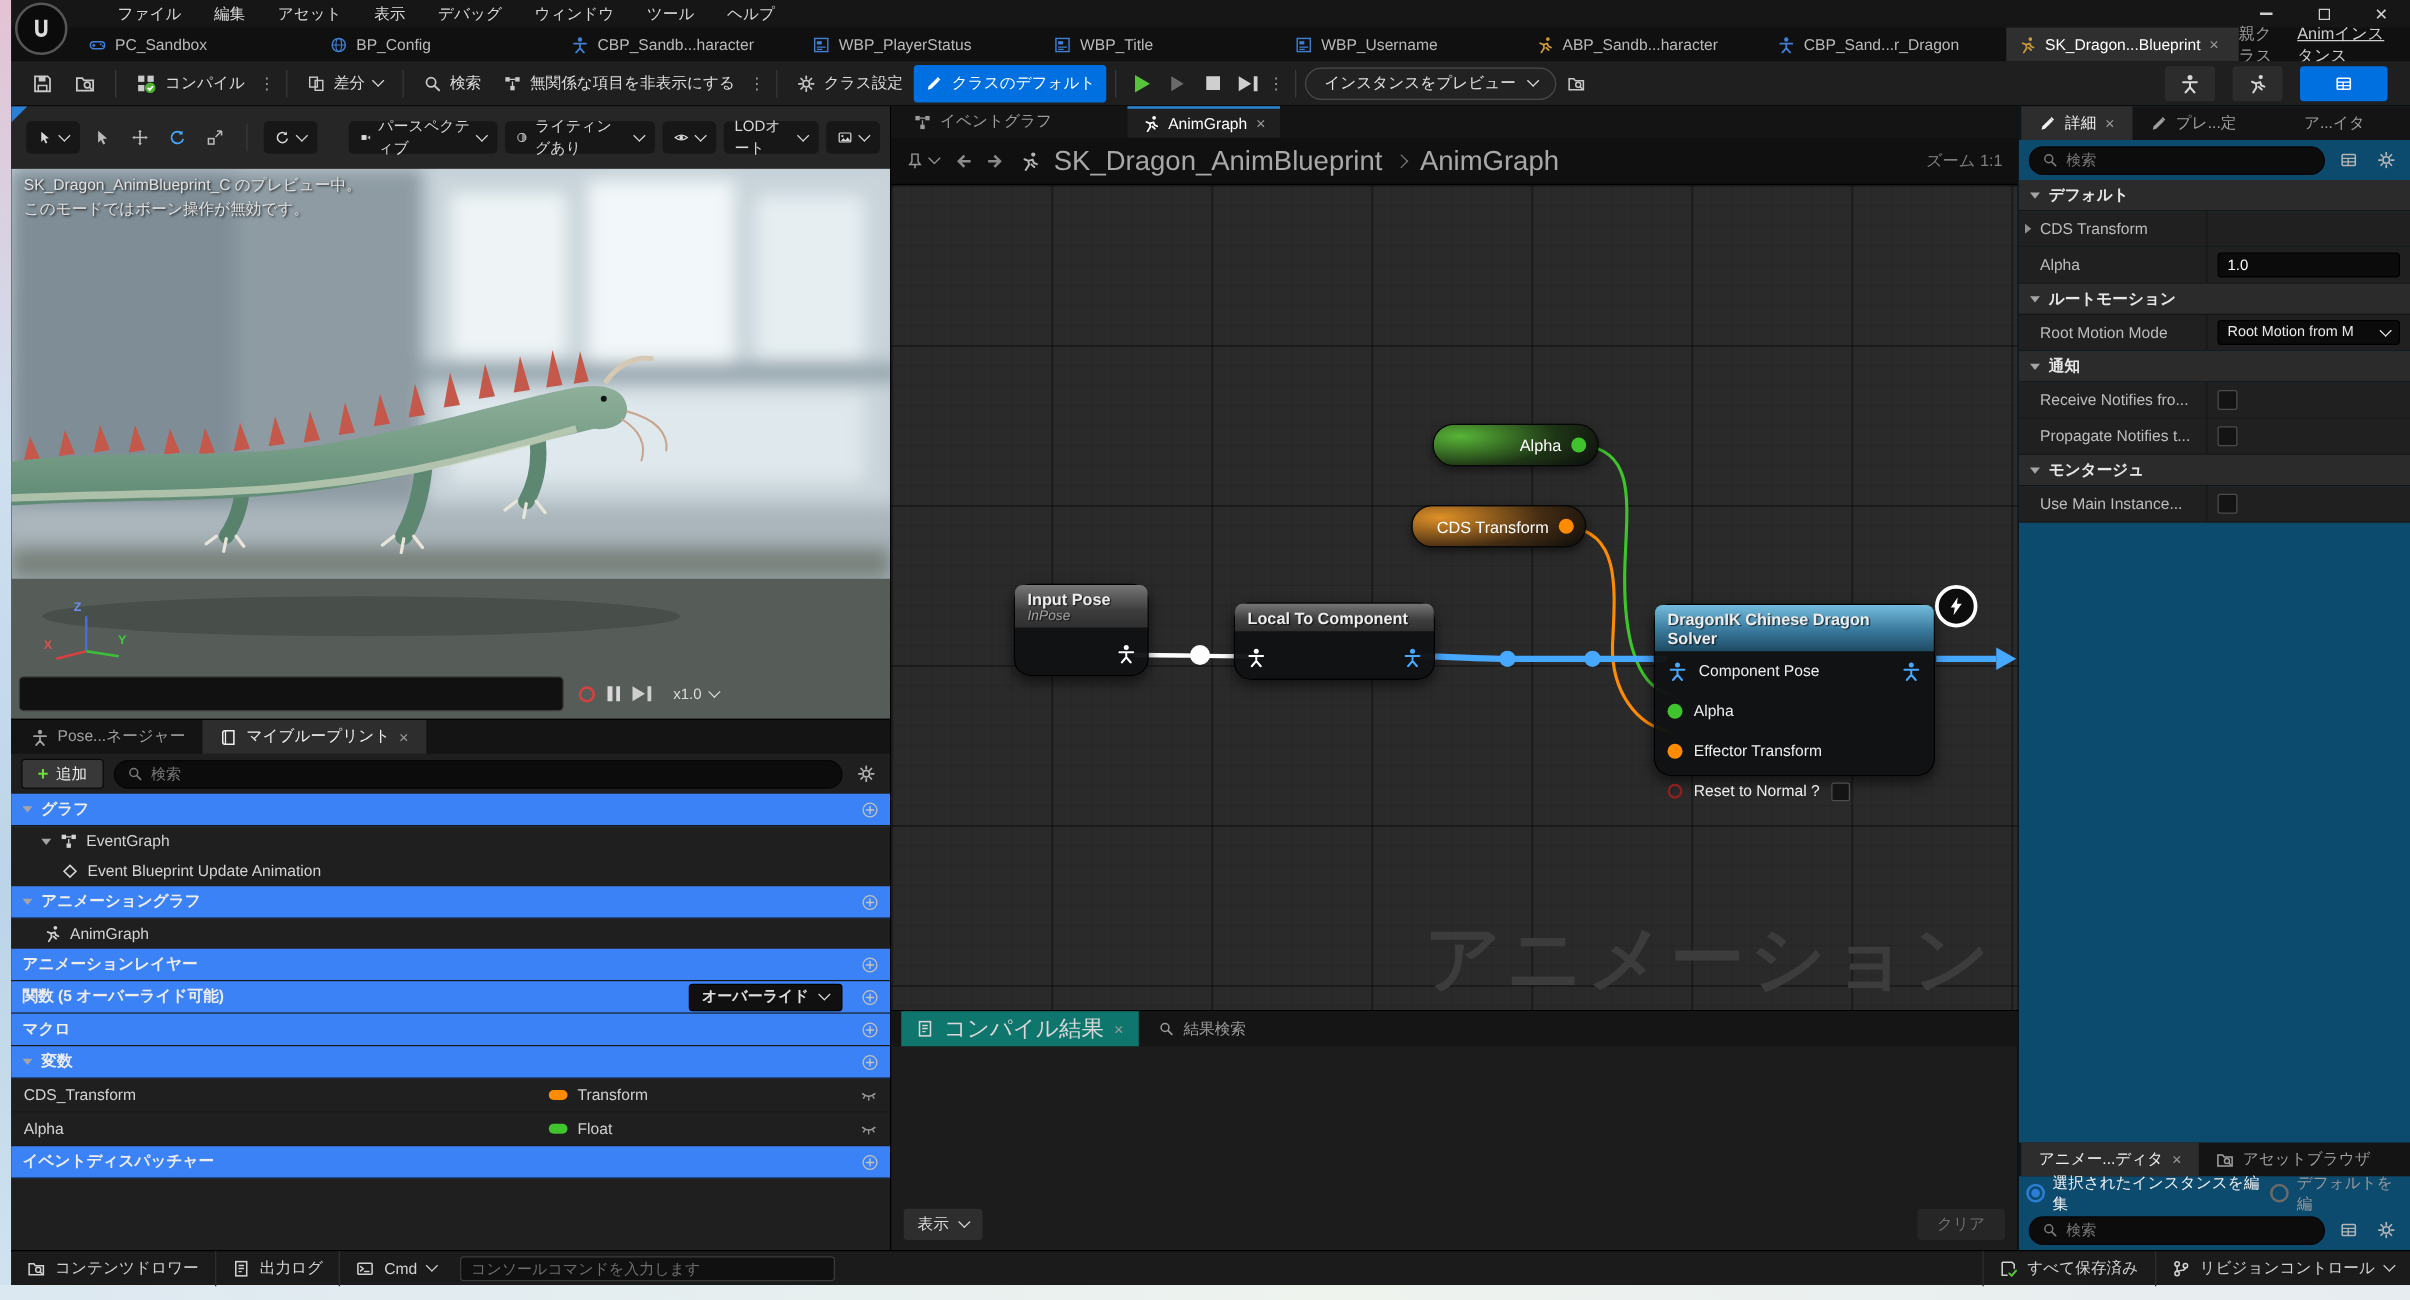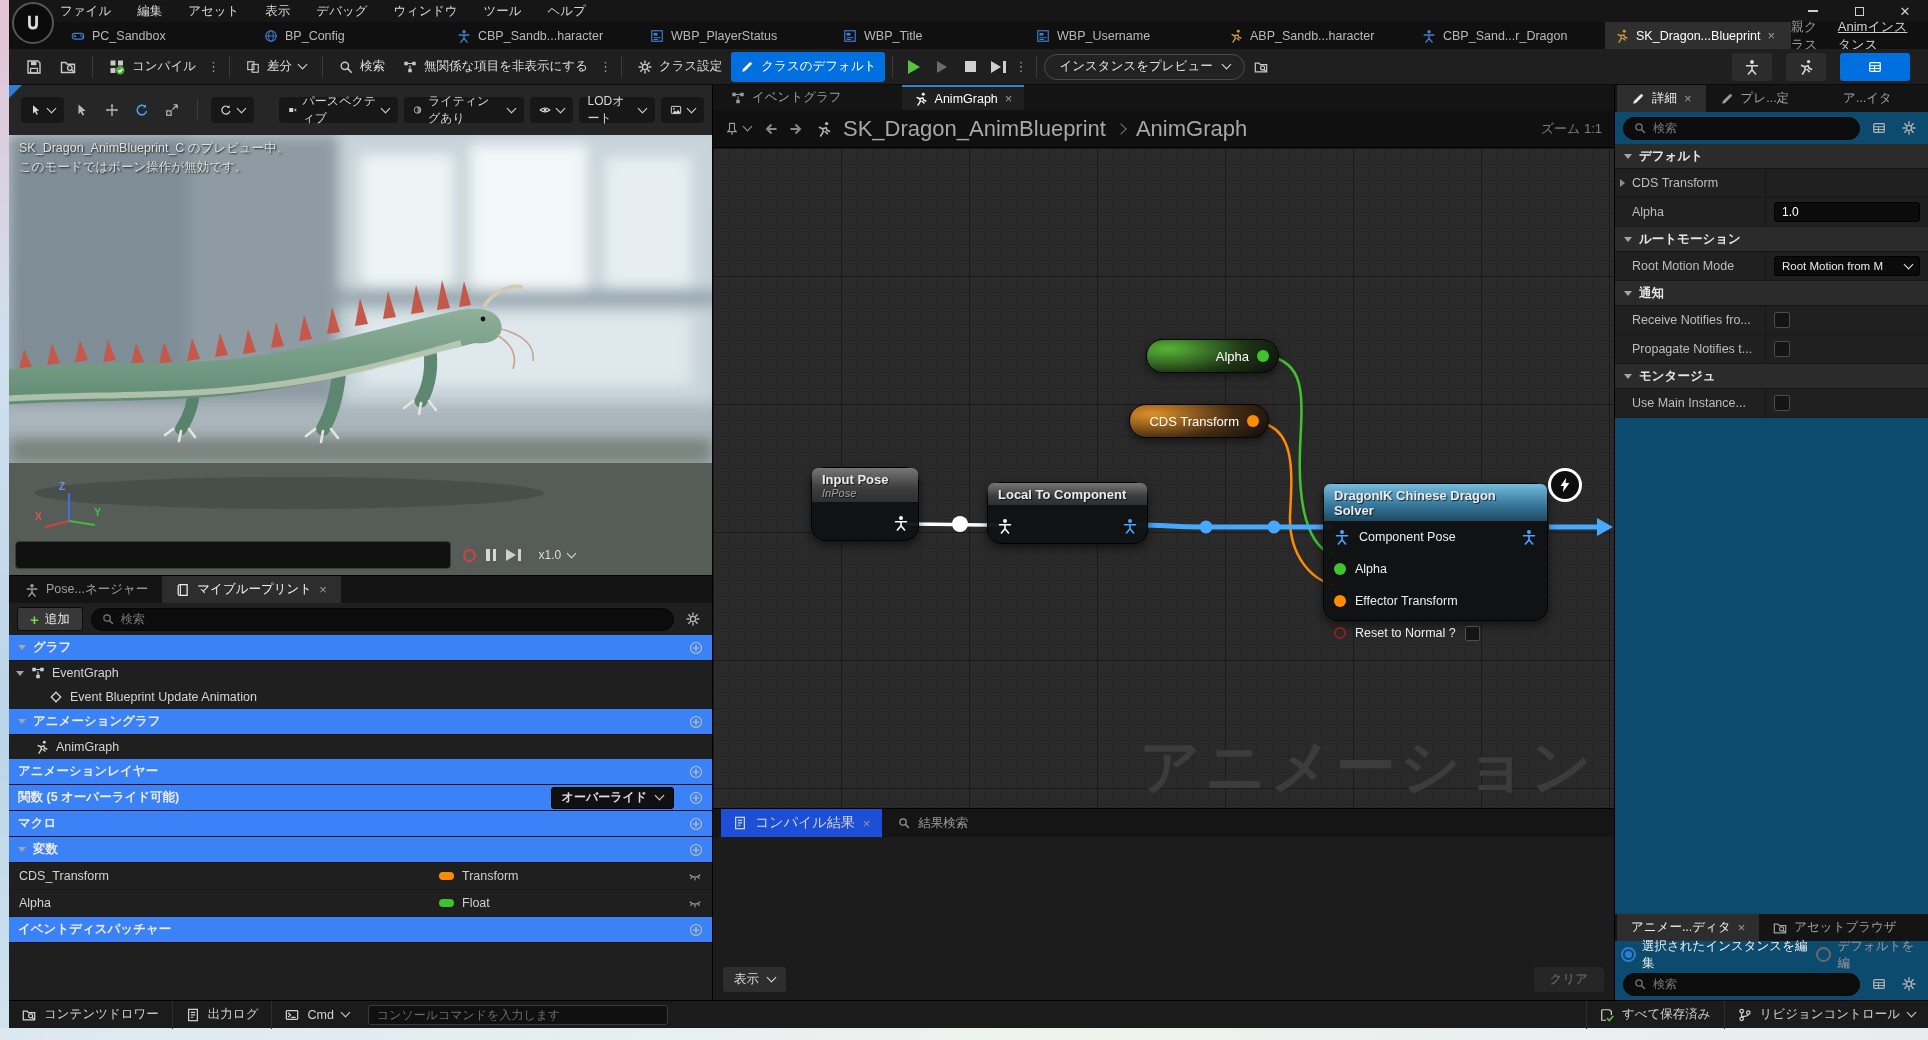--- a/index.html
+++ b/index.html
@@ -16,21 +16,21 @@
 .xmark{color:#9a9a9a;font-size:13px;line-height:1}
 .xmark::before{content:"×"}
 .vsep{width:1px;height:22px;background:#3a3a3a;margin:0 7px;flex:none}
 .tri-d{width:0;height:0;border-left:4.5px solid transparent;border-right:4.5px solid transparent;border-top:5.5px solid #a5a5a5;flex:none}
 .tri-r{width:0;height:0;border-top:4.5px solid transparent;border-bottom:4.5px solid transparent;border-left:5.5px solid #8f8f8f;flex:none}
 .sp{flex:1}
 
 #strip-left{position:absolute;left:0;top:0;width:9px;height:1028px;background:linear-gradient(180deg,#e3c3d4,#cfe0ef 35%,#bcd4e8 70%,#cfe3ef)}
 #strip-bottom{position:absolute;left:0;top:1028px;width:1928px;height:12px;background:linear-gradient(90deg,#dce8f1,#eef3ee 55%,#e6ecf0)}
 
-#menubar{position:absolute;left:9px;top:0;width:1919px;height:22px;background:#161616;display:flex;align-items:flex-end;padding-left:38px}
+#menubar{position:absolute;left:9px;top:0;width:1919px;height:22px;background:#161616;display:flex;align-items:flex-end;padding-left:72px}
 .menu-item{padding:0 13px;height:22px;line-height:22px;color:#d8d8d8;font-size:12.5px}
 #logo{position:absolute;left:12px;top:2px;width:42px;height:42px;border-radius:50%;background:#0b0b0b;border:2px solid #565656;z-index:20;display:flex;align-items:center;justify-content:center}
 #wincontrols{margin-left:auto;display:flex;height:22px}
 .wbtn{width:46px;display:flex;align-items:center;justify-content:center;color:#cfcfcf}
 .wmin{width:10px;height:1.5px;background:#cfcfcf}
 .wmax{width:9px;height:9px;border:1.4px solid #cfcfcf}
 .wclose{font-size:13px;line-height:1}
 .wclose::before{content:"✕"}
 
 #assetbar{position:absolute;left:9px;top:22px;width:1919px;height:27px;background:#101010;display:flex;align-items:stretch;padding-left:52px}
@@ -120,21 +120,21 @@
 .white{color:#fff}.blue{color:#47a8ff}
 #n-dk{left:610px;top:335px;width:225px;height:138px}
 #n-dk .node-head{background:linear-gradient(180deg,#74bcdd,#39799c 55%,#1e4b63)}
 .dkrow{display:flex;align-items:center;gap:9px;height:32px;padding:0 10px;font-size:12.5px;color:#eee}
 .cb{width:16px;height:16px;background:#141414;border:1px solid #4c4c4c;border-radius:2px;flex:none}
 .cb.sm{width:15px;height:15px}
 #dkbadge{position:absolute;left:224px;top:-16px;width:34px;height:34px;border-radius:50%;background:#0d0d0d;border:3px solid #fff;display:flex;align-items:center;justify-content:center;color:#fff;z-index:3}
 
 #compile{position:absolute;left:712px;top:808px;width:903px;height:192px;background:#1c1c1c;border-left:1px solid #000;border-right:1px solid #000;border-top:1px solid #000;display:flex;flex-direction:column}
 .ctabs{height:28px;background:#151515;display:flex;align-items:stretch;gap:0;padding-left:8px;flex:none}
-.ctab{display:flex;align-items:center;gap:8px;background:#1d4ed8;padding:0 12px;color:#d8d8d8;font-size:14px}
+.ctab{display:flex;align-items:center;gap:8px;background:#0f766e;padding:0 12px;color:#d8d8d8;font-size:18px}
 .csearch{display:flex;align-items:center;gap:8px;color:#9a9a9a;padding:0 16px;font-size:12.5px}
 .cfoot{display:flex;align-items:center;padding:0 10px 8px;margin-top:auto}
 .showbtn{display:flex;gap:9px;align-items:center;background:#2e2e2e;border-radius:3px;height:25px;padding:0 11px;color:#ddd;font-size:12.5px}
 .clearbtn{margin-left:auto;background:#262626;border-radius:3px;height:25px;padding:0 16px;color:#6f6f6f;display:flex;align-items:center;font-size:12.5px}
 
 #details{position:absolute;left:1615px;top:85px;width:313px;height:915px;background:#0c4a6e;display:flex;flex-direction:column;font-size:12.5px}
 .drow{height:29px;display:flex;align-items:stretch;border-bottom:1px solid #191919;background:#202020;flex:none}
 .dlabel{width:150px;display:flex;align-items:center;padding-left:17px;color:#bdbdbd;gap:6px;position:relative}
 .dlabel .tri-r{position:absolute;left:5px}
 .dvalue{flex:1;border-left:1px solid #161616;display:flex;align-items:center;padding:0 8px}
@@ -678,21 +678,21 @@
         </span>
     </div>
     <div class="shead">
         <i class="tri-d"></i>
         <span>グラフ</span>
         <span class="sp"></span>
         <svg class="ic plusic">
           <use href="#s-plus"></use>
         </svg>
       </div>
-    <div class="litem" style="padding-left:7px">
+    <div class="litem" style="padding-left:24px">
         <i class="tri-d"></i>
         <svg class="ic">
           <use href="#s-nodes"></use>
         </svg>
         <span>EventGraph</span>
       </div>
     <div class="litem" style="padding-left:40px">
         <svg class="ic">
           <use href="#s-diamond"></use>
         </svg>

